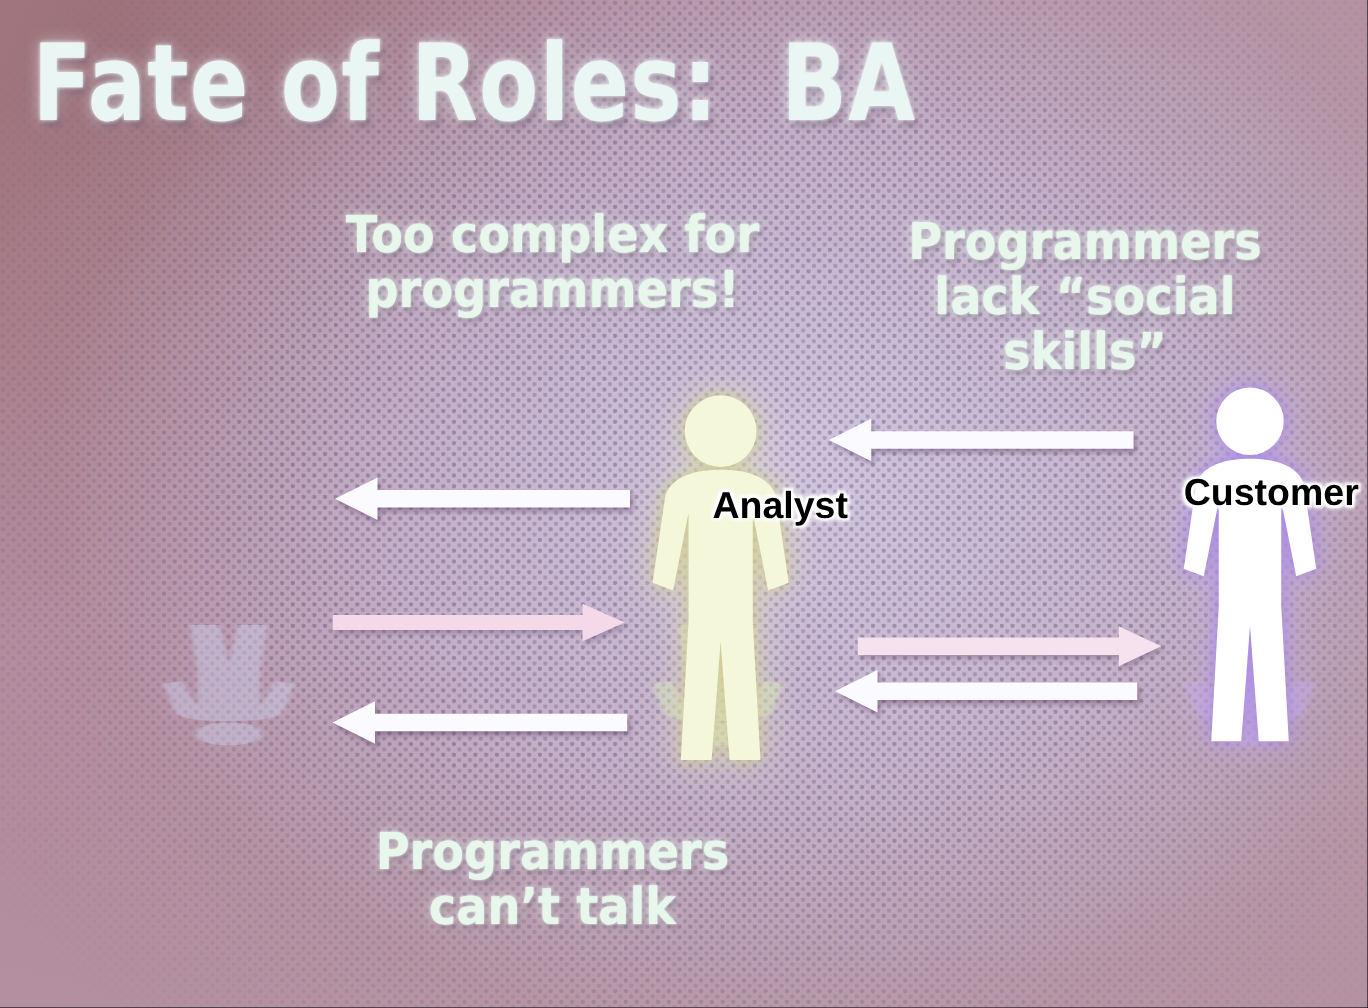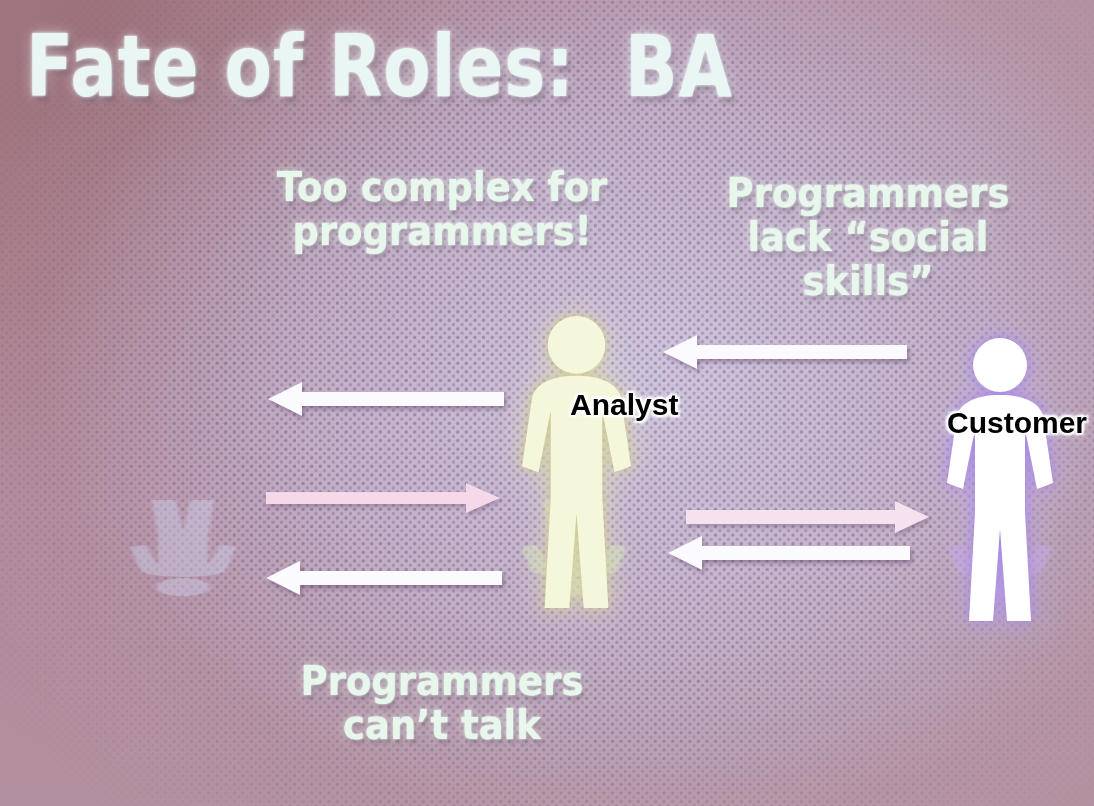--- a/index.html
+++ b/index.html
@@ -164,21 +164,21 @@
   <div class="figure-wrap" style="left:519px; top:312px;">
     <svg class="figure-svg" width="115" height="298" viewBox="0 0 110 290" aria-hidden="true" style="filter: drop-shadow(0 0 6px rgba(205,200,140,0.85)) drop-shadow(0 0 16px rgba(235,240,185,0.55));">
       <g fill="#f5f7da">
         <circle cx="55" cy="32" r="28"></circle>
         <path d="M55 62 C30 62 16 70 12 82 L2 150 L18 156 L30 96 L30 180 L24 288 L48 288 L55 196 L62 288 L86 288 L80 180 L80 96 L92 156 L108 150 L98 82 C94 70 80 62 55 62 Z"></path>
       </g>
     </svg>
     <span class="figure-label" style="left:51px; top:76px;">Analyst</span>
   </div>
 
-  <div class="figure-wrap" style="left:945px; top:332px;">
+  <div class="figure-wrap" style="left:945px; top:304px;">
     <svg class="figure-svg" width="110" height="292" viewBox="0 0 110 290" aria-hidden="true" style="filter: drop-shadow(0 0 7px rgba(165,135,225,0.95)) drop-shadow(0 0 16px rgba(195,170,240,0.6));">
       <g fill="#ffffff">
         <circle cx="55" cy="32" r="27"></circle>
         <path d="M55 62 C30 62 16 70 12 82 L2 150 L18 156 L30 96 L30 180 L24 288 L48 288 L55 196 L62 288 L86 288 L80 180 L80 96 L92 156 L108 150 L98 82 C94 70 80 62 55 62 Z"></path>
       </g>
     </svg>
     <span class="figure-label" style="left:2px; top:74px;">Customer</span>
   </div>
 
   <div class="arrow" style="left:268px; top:381px;">

